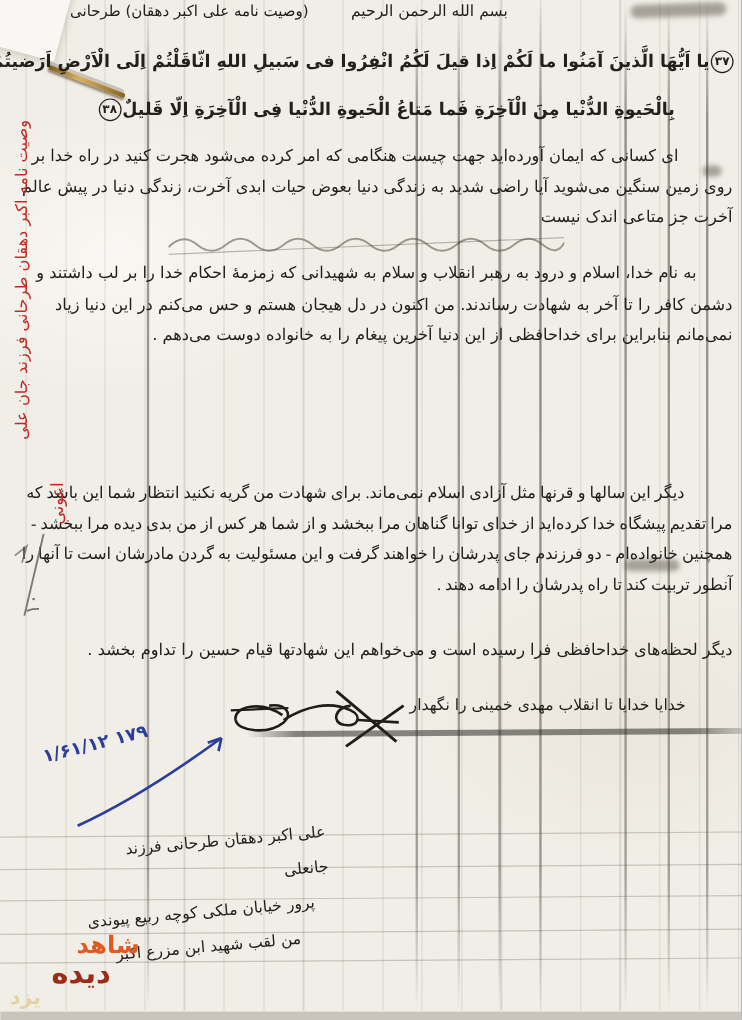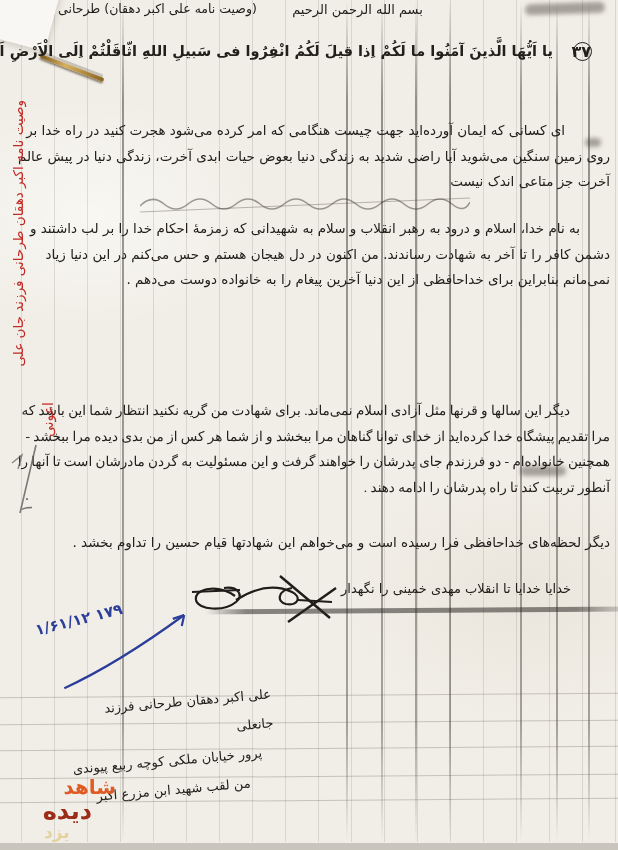--- a/index.html
+++ b/index.html
@@ -29,21 +29,21 @@
     transform:rotate(21deg);}
   .smudge{position:absolute;background:rgba(60,55,48,.42);border-radius:8px;filter:blur(2px);}
 
   .basmala{position:absolute;top:2px;left:255px;width:205px;text-align:center;font-size:13px;white-space:nowrap;}
   .title{position:absolute;top:1px;left:58px;font-size:12.5px;white-space:nowrap;}
 
   .verse{font-weight:bold;font-size:14.5px;white-space:nowrap;letter-spacing:-.2px;}
   .verse1{position:absolute;top:42px;right:6px;width:608px;text-align:right;}
   .verse2{position:absolute;top:82px;right:56px;text-align:right;}
   .vnum{display:inline-block;width:17px;height:17px;border:1.5px solid #23201c;border-radius:50%;
-    font-size:16px;line-height:17px;text-align:center;vertical-align:middle;margin:0 20px;font-weight:bold;}
+    font-size:10px;line-height:17px;text-align:center;vertical-align:middle;margin:0 1px;font-weight:bold;}
 
   .para{position:absolute;right:8px;width:600px;text-align:right;font-size:13.5px;line-height:25.5px;}
   .p1{top:118px;text-indent:45px;}
   .p2{top:216px;text-indent:30px;}
   .p3{top:330px;text-indent:35px;width:598px;}
   .p4{top:398px;text-indent:40px;font-family:Liberation Serif, serif;}
   .p5{top:530px;width:590px;}
   .slogan{position:absolute;top:578px;right:6px;width:312px;font-size:13px;line-height:22px;text-align:center;}
 
   .sig{position:absolute;left:180px;top:570px;}
@@ -63,21 +63,21 @@
     color:#c22a26;font-size:13.5px;white-space:nowrap;}
   .redv2{position:absolute;top:462px;left:40px;width:60px;transform:rotate(-90deg);transform-origin:0 0;
     color:#c22a26;font-size:14px;white-space:nowrap;}
 
   .pencil{position:absolute;left:2px;top:435px;}
 
   .wm{position:absolute;left:6px;top:775px;width:112px;height:72px;font-weight:bold;}
   .wm span{position:absolute;white-space:nowrap;}
   .wm1{right:2px;top:0;font-size:20px;color:#e05a23;}
   .wm2{right:26px;top:22px;font-size:24px;color:#9c2c18;}
-  .wm3{left:2px;top:47px;font-size:17px;color:#e4d3a0;margin-left:36px;}
+  .wm3{left:2px;top:47px;font-size:17px;color:#e4d3a0;}
 
   svg{display:block;}
 </style>
 </head>
 <body>
 
 <div class="doc">
 
   <div class="vlines"></div>
   <div class="vl" style="left:122px"></div>
@@ -100,20 +100,23 @@
 
   <div class="smudge" style="left:525px;top:3px;width:80px;height:11px;transform:rotate(-2deg)"></div>
   <div class="smudge" style="left:585px;top:138px;width:16px;height:9px"></div>
   <div class="smudge" style="left:520px;top:466px;width:46px;height:10px"></div>
 
   <div class="basmala">بسم الله الرحمن الرحیم</div>
   <div class="title">(وصیت نامه علی اکبر دهقان) طرحانی</div>
 
   <div class="verse verse1">
     <span class="vnum">۳۷</span><span>یا اَیُّهَا الَّذینَ آمَنُوا ما لَکُمْ اِذا قیلَ لَکُمُ انْفِرُوا فی سَبیلِ اللهِ اثّاقَلْتُمْ اِلَی الْاَرْضِ اَرَضیتُمْ</span>
+  </div>
+  <div class="verse verse2">
+    <span>بِالْحَیوةِ الدُّنْیا مِنَ الْآخِرَةِ فَما مَتاعُ الْحَیوةِ الدُّنْیا فِی الْآخِرَةِ اِلّا قَلیلٌ</span><span class="vnum">۳۸</span>
   </div>
 
   <div class="para p1">ای کسانی که ایمان آورده‌اید جهت چیست هنگامی که امر کرده می‌شود هجرت کنید در راه خدا بر روی زمین سنگین می‌شوید آیا راضی شدید به زندگی دنیا بعوض حیات ابدی آخرت، زندگی دنیا در پیش عالم آخرت جز متاعی اندک نیست</div>
 
   <svg class="sigx" style="position:absolute;left:140px;top:192px" width="330" height="22" viewBox="0 0 330 22">
     <path d="M0,14 Q12,2 24,12 T48,12 T72,12 T96,12 T120,12 T144,12 T168,12 T192,12 T216,12 T240,12 T264,12 T288,12 T312,12 T330,10" fill="none" stroke="rgba(70,64,56,.5)" stroke-width="1.6"></path>
     <path d="M0,20 L330,6" stroke="rgba(70,64,56,.35)" stroke-width="1"></path>
   </svg>
 
   <div class="para p2">به نام خدا، اسلام و درود به رهبر انقلاب و سلام به شهیدانی که زمزمهٔ احکام خدا را بر لب داشتند و دشمن کافر را تا آخر به شهادت رساندند. من اکنون در دل هیجان هستم و حس می‌کنم در این دنیا زیاد نمی‌مانم بنابراین برای خداحافظی از این دنیا آخرین پیغام را به خانواده دوست می‌دهم .</div>

